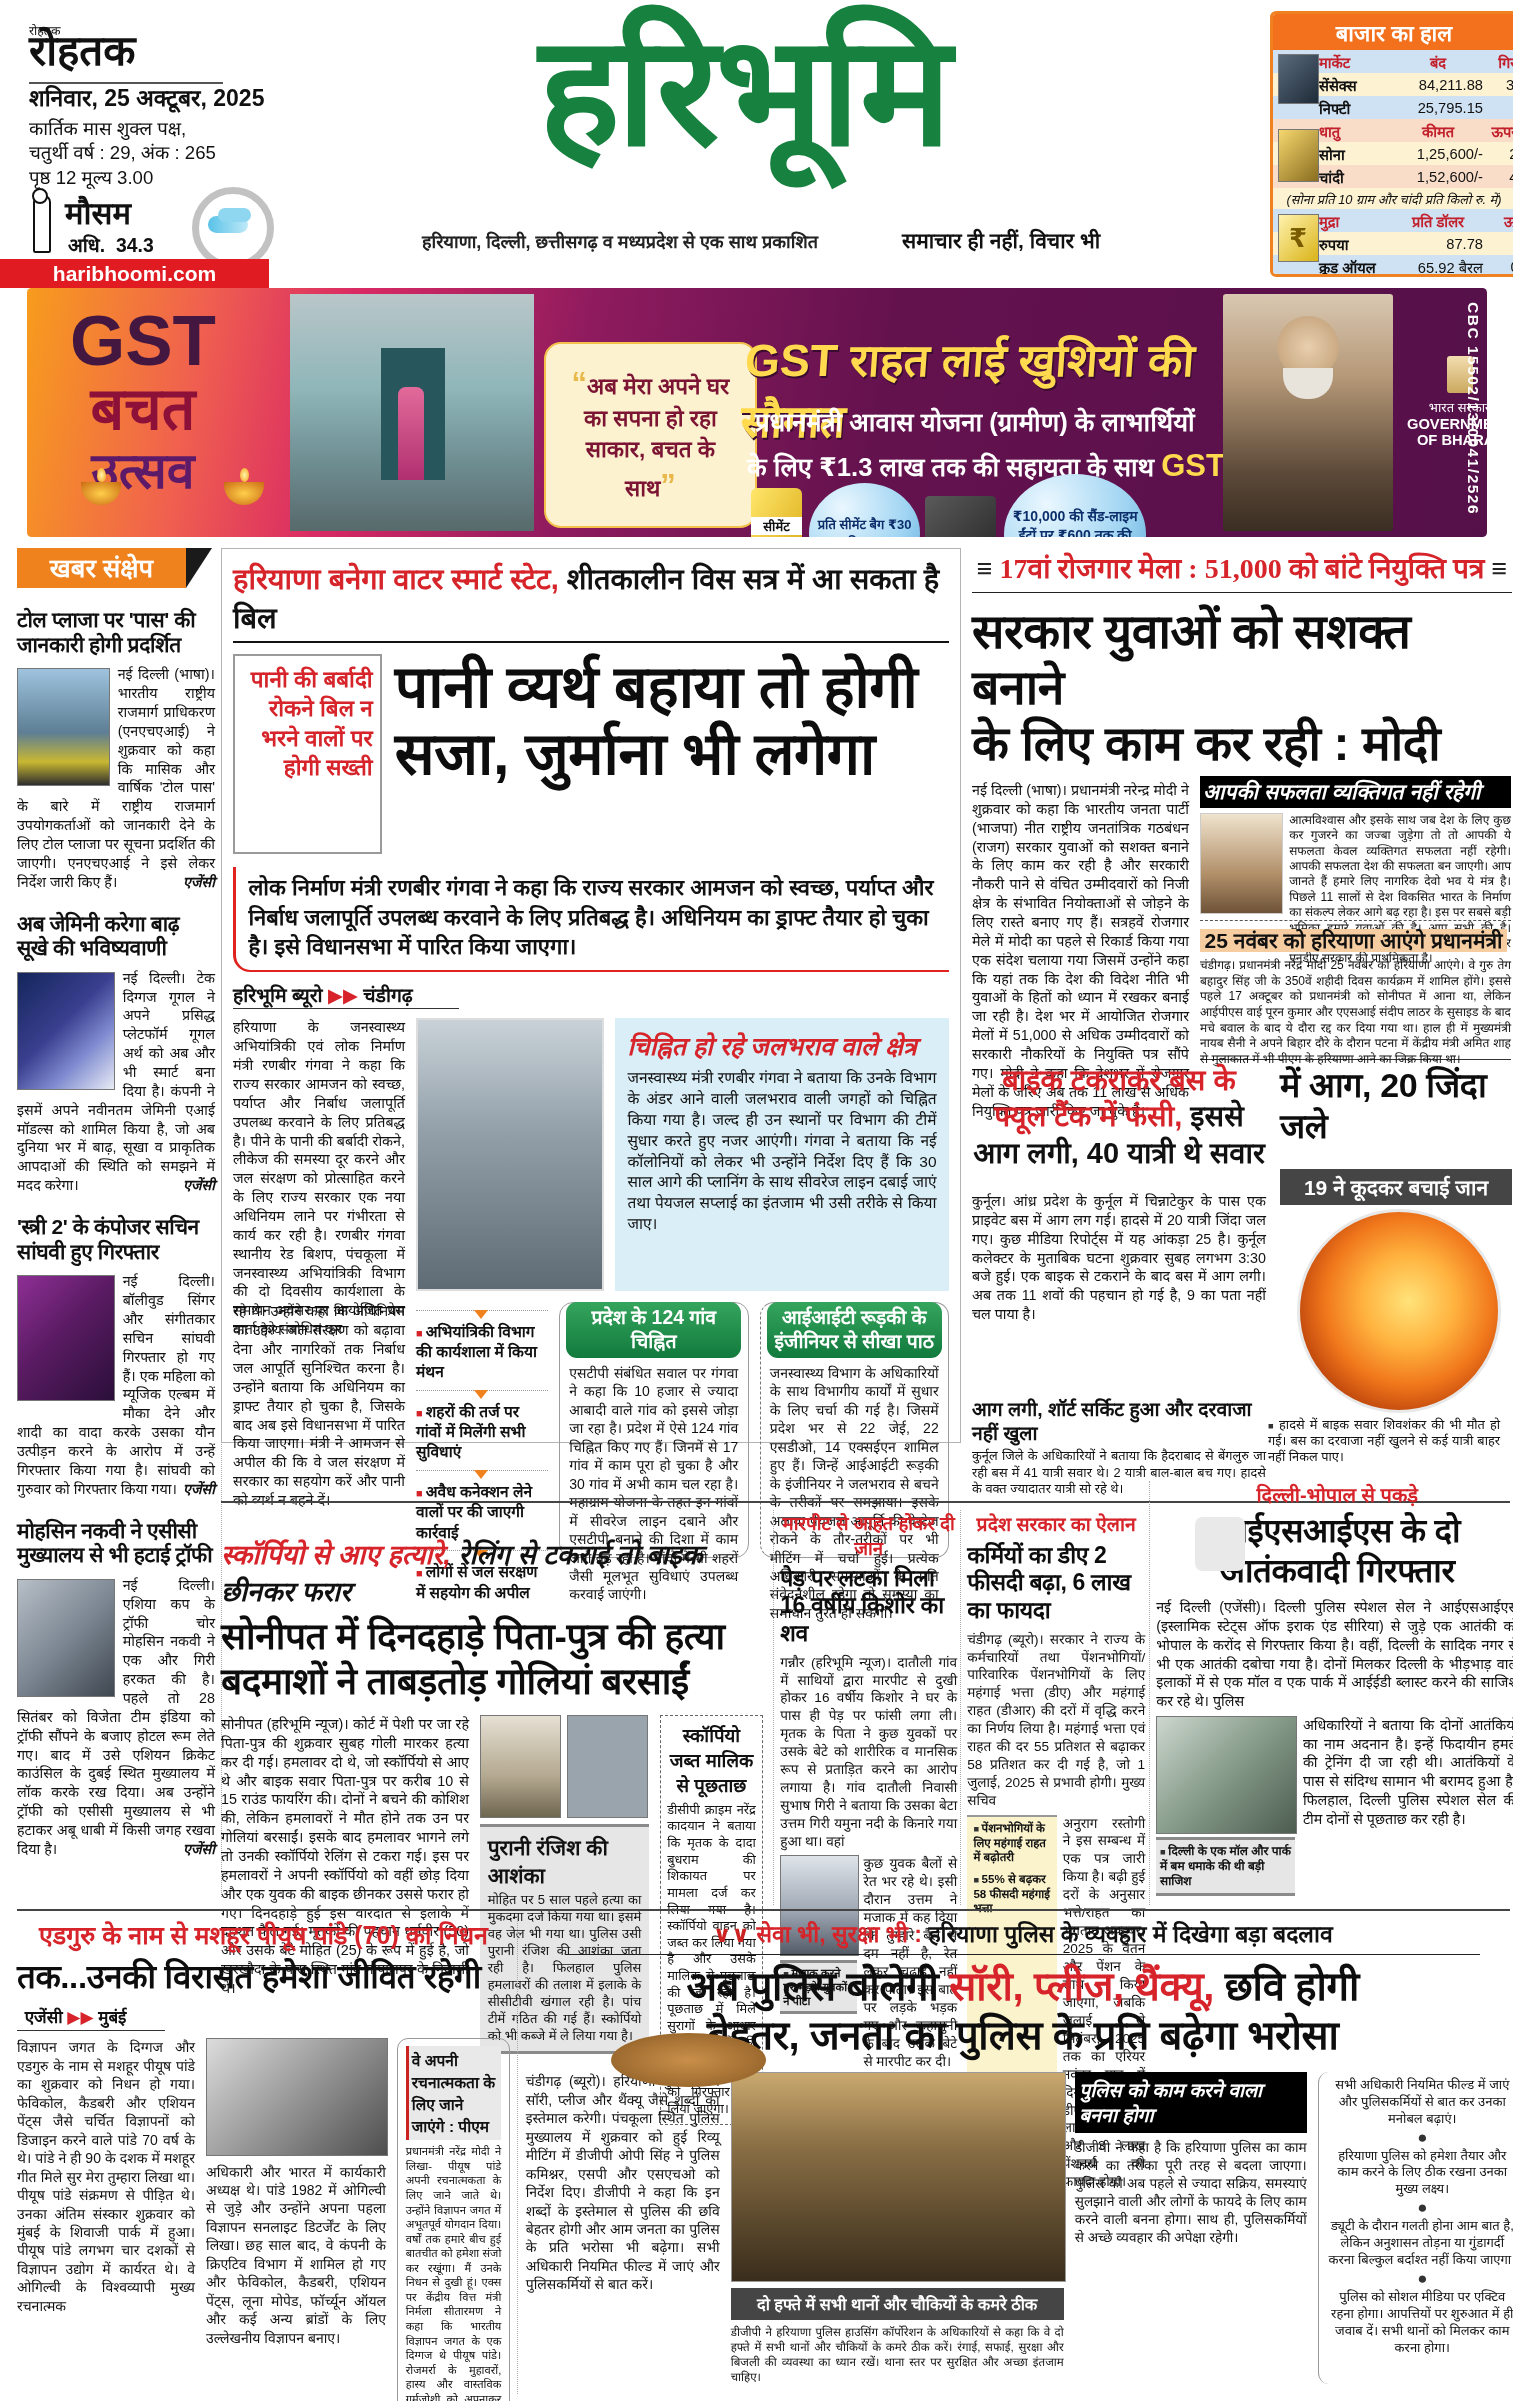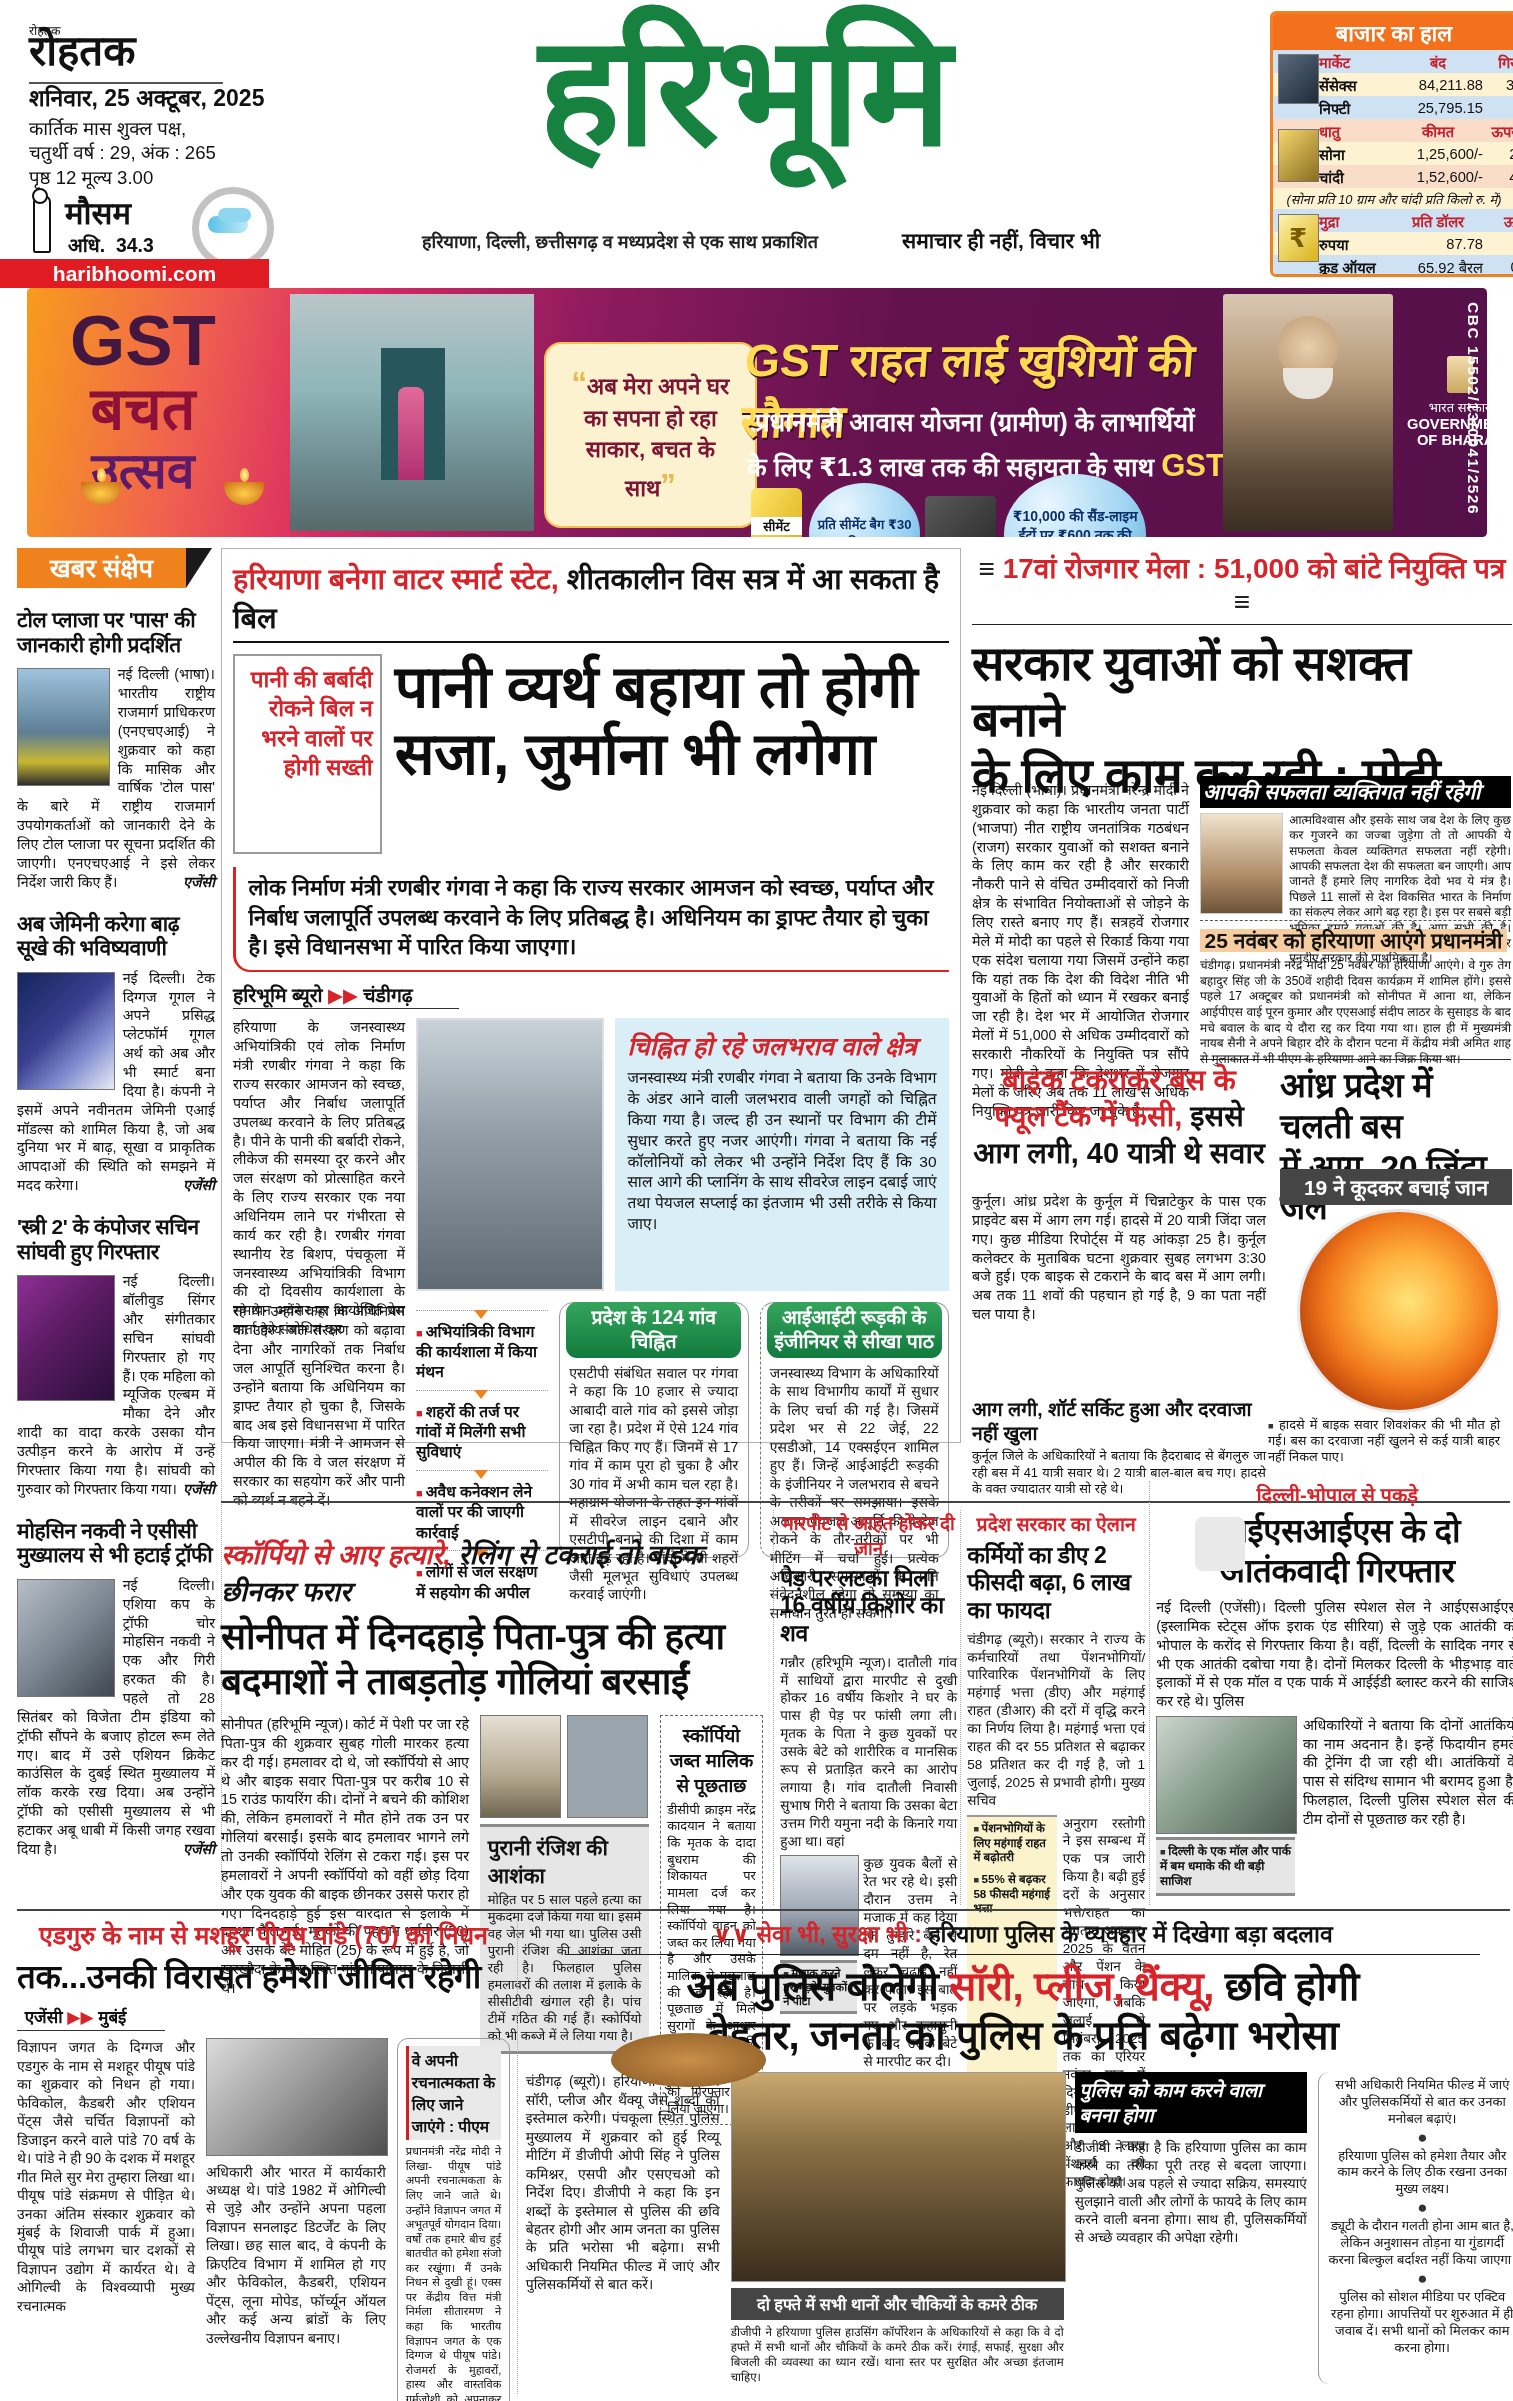--- a/index.html
+++ b/index.html
@@ -278,21 +278,21 @@
         <p class="body-t" style="font-size:14px;">एसटीपी संबंधित सवाल पर गंगवा ने कहा कि 10 हजार से ज्यादा आबादी वाले गांव को इससे जोड़ा जा रहा है। प्रदेश में ऐसे 124 गांव चिह्नित किए गए हैं। जिनमें से 17 गांव में काम पूरा हो चुका है और 30 गांव में अभी काम चल रहा है। महाग्राम योजना के तहत इन गांवों में सीवरेज लाइन दबाने और एसटीपी बनाने की दिशा में काम आगे बढ़ रहा है। गांवों में भी शहरों जैसी मूलभूत सुविधाएं उपलब्ध करवाई जाएंगी।</p>
       </div>
       <div class="gbox" style="flex:1;border-left:1.5px dashed #777;">
         <div class="gh">आईआईटी रूड़की के इंजीनियर से सीखा पाठ</div>
         <p class="body-t" style="font-size:14px;">जनस्वास्थ्य विभाग के अधिकारियों के साथ विभागीय कार्यों में सुधार के लिए चर्चा की गई है। जिसमें प्रदेश भर से 22 जेई, 22 एसडीओ, 14 एक्सईएन शामिल हुए हैं। जिन्हें आईआईटी रूड़की के इंजीनियर ने जलभराव से बचने के तरीकों पर समझाया। इसके अलावा पेयजल आपूर्ति की वेस्टेज रोकने के तौर-तरीकों पर भी मीटिंग में चर्चा हुई। प्रत्येक अधिकारी समस्याओं के प्रति संवेदनशील रहेगा तो समस्या का समाधान तुरंत हो सकेगा।</p>
       </div>
     </div>
   </div>
 
   <div class="abs" style="left:972px;top:548px;width:540px;">
-    <div style="text-align:center;font-size:28px;border-bottom:1.5px solid #222;padding-bottom:6.2px;">
+    <div style="text-align:center;font-size:28px;border-bottom:1.5px solid #222;padding-bottom:6.2px;font-family:Liberation Serif, serif;">
       <span style="color:#222;font-weight:bold;">≡ </span><span class="kick-red">17वां रोजगार मेला : 51,000 को बांटे नियुक्ति पत्र</span><span style="color:#222;font-weight:bold;"> ≡</span>
     </div>
     <div class="hl" style="font-size:48px;line-height:1.16;margin-top:11px;">
       <div>सरकार युवाओं को सशक्त बनाने</div>
       <div>के लिए काम कर रही : मोदी</div>
     </div>
   </div>
   <div class="abs body-t" style="left:972px;top:781px;width:217px;height:256px;">नई दिल्ली (भाषा)। प्रधानमंत्री नरेन्द्र मोदी ने शुक्रवार को कहा कि भारतीय जनता पार्टी (भाजपा) नीत राष्ट्रीय जनतांत्रिक गठबंधन (राजग) सरकार युवाओं को सशक्त बनाने के लिए काम कर रही है और सरकारी नौकरी पाने से वंचित उम्मीदवारों को निजी क्षेत्र के संभावित नियोक्ताओं से जोड़ने के लिए रास्ते बनाए गए हैं। सत्रहवें रोजगार मेले में मोदी का पहले से रिकार्ड किया गया एक संदेश चलाया गया जिसमें उन्होंने कहा कि यहां तक कि देश की विदेश नीति भी युवाओं के हितों को ध्यान में रखकर बनाई जा रही है। देश भर में आयोजित रोजगार मेलों में 51,000 से अधिक उम्मीदवारों को सरकारी नौकरियों के नियुक्ति पत्र सौंपे गए। मोदी ने कहा कि देशभर में रोजगार मेलों के जरिए अब तक 11 लाख से अधिक नियुक्ति पत्र जारी किए जा चुके हैं।</div>
   <div class="abs" style="left:1200px;top:776px;width:311px;height:138px;">
     <div class="obox-h" style="font-size:21px;padding:3.1px;">आपकी सफलता व्यक्तिगत नहीं रहेगी</div>
@@ -306,21 +306,20 @@
     <div style="font-size:12px;line-height:1.3;text-align:justify;margin-top:4.6px;">चंडीगढ़। प्रधानमंत्री नरेंद्र मोदी 25 नवंबर को हरियाणा आएंगे। वे गुरु तेग बहादुर सिंह जी के 350वें शहीदी दिवस कार्यक्रम में शामिल होंगे। इससे पहले 17 अक्टूबर को प्रधानमंत्री को सोनीपत में आना था, लेकिन आईपीएस वाई पूरन कुमार और एएसआई संदीप लाठर के सुसाइड के बाद मचे बवाल के बाद ये दौरा रद्द कर दिया गया था। हाल ही में मुख्यमंत्री नायब सैनी ने अपने बिहार दौरे के दौरान पटना में केंद्रीय मंत्री अमित शाह से मुलाकात में भी पीएम के हरियाणा आने का जिक्र किया था।</div>
   </div>
 
   <div class="abs" style="left:972px;top:1062px;width:540px;height:434px;">
     <div style="width:294px;text-align:center;font-weight:bold;font-size:29px;line-height:1.25;">
       <div class="red">बाइक टकराकर बस के</div>
       <div><span class="red">फ्यूल टैंक में फंसी,</span><span> इससे</span></div>
       <div>आग लगी, 40 यात्री थे सवार</div>
     </div>
     <div class="abs hl" style="left:308px;top:3.1px;width:232px;font-size:34px;line-height:1.2;">
-      <div>आंध्र प्रदेश में चलती बस</div>
       <div>में आग, 20 जिंदा जले</div>
     </div>
     <div class="abs badge-dark" style="left:308px;top:107px;width:232px;font-size:21px;padding:3.9px 0;">19 ने कूदकर बचाई जान</div>
     <div class="abs ph" style="left:325px;top:147px;width:198px;height:198px;border-radius:50%;border:3.1px solid #e8e8e8;background:radial-gradient(circle at 55% 45%,#ffe37a 0%,#ffb23e 30%,#f0761b 55%,#b13a08 80%,#5e1404 100%);"></div>
     <div class="abs cap" style="left:296px;top:355px;width:232px;font-weight:normal;font-size:12.8px;text-align:justify;">हादसे में बाइक सवार शिवशंकर की भी मौत हो गई। बस का दरवाजा नहीं खुलने से कई यात्री बाहर नहीं निकल पाए।</div>
     <div class="abs body-t" style="left:0px;top:130px;width:294px;">कुर्नूल। आंध्र प्रदेश के कुर्नूल में चिन्नाटेकुर के पास एक प्राइवेट बस में आग लग गई। हादसे में 20 यात्री जिंदा जल गए। कुछ मीडिया रिपोर्ट्स में यह आंकड़ा 25 है। कुर्नूल कलेक्टर के मुताबिक घटना शुक्रवार सुबह लगभग 3:30 बजे हुई। एक बाइक से टकराने के बाद बस में आग लगी। अब तक 11 शवों की पहचान हो गई है, 9 का पता नहीं चल पाया है।</div>
     <div class="abs b" style="left:0px;top:335px;width:294px;font-size:19.4px;line-height:1.25;">आग लगी, शॉर्ट सर्किट हुआ और दरवाजा नहीं खुला</div>
     <div class="abs" style="left:0px;top:386px;width:294px;font-size:12.8px;line-height:1.3;text-align:justify;">कुर्नूल जिले के अधिकारियों ने बताया कि हैदराबाद से बेंगलुरु जा रही बस में 41 यात्री सवार थे। 2 यात्री बाल-बाल बच गए। हादसे के वक्त ज्यादातर यात्री सो रहे थे।</div>
   </div>
 

